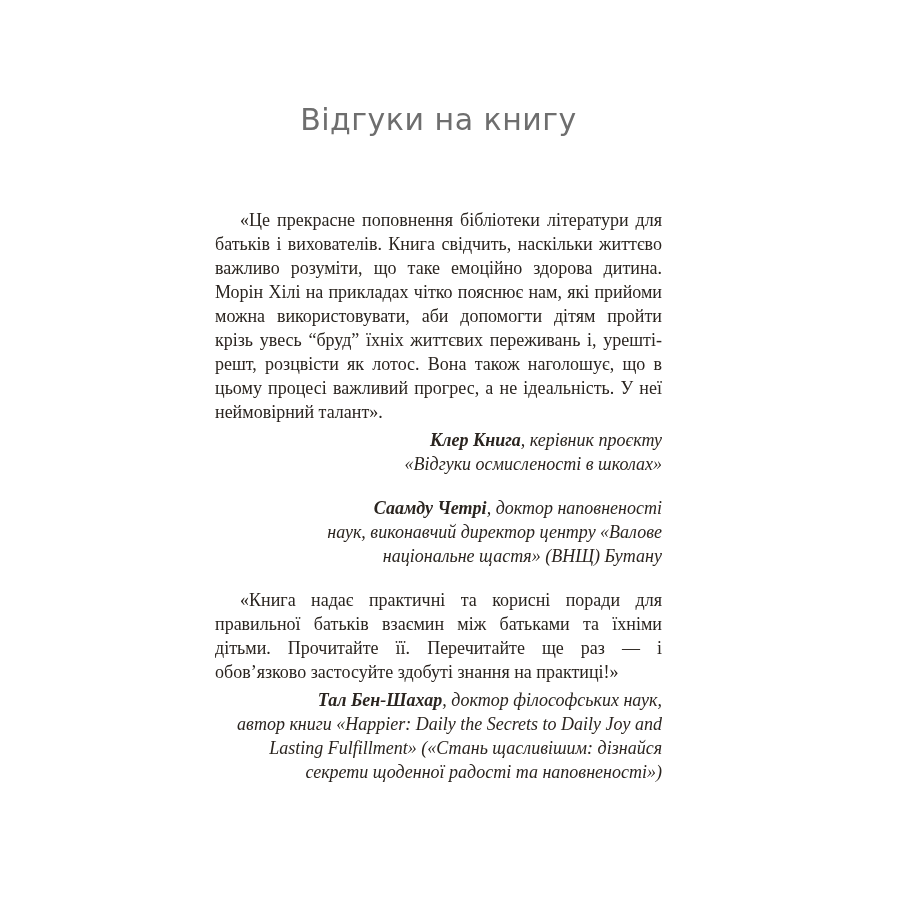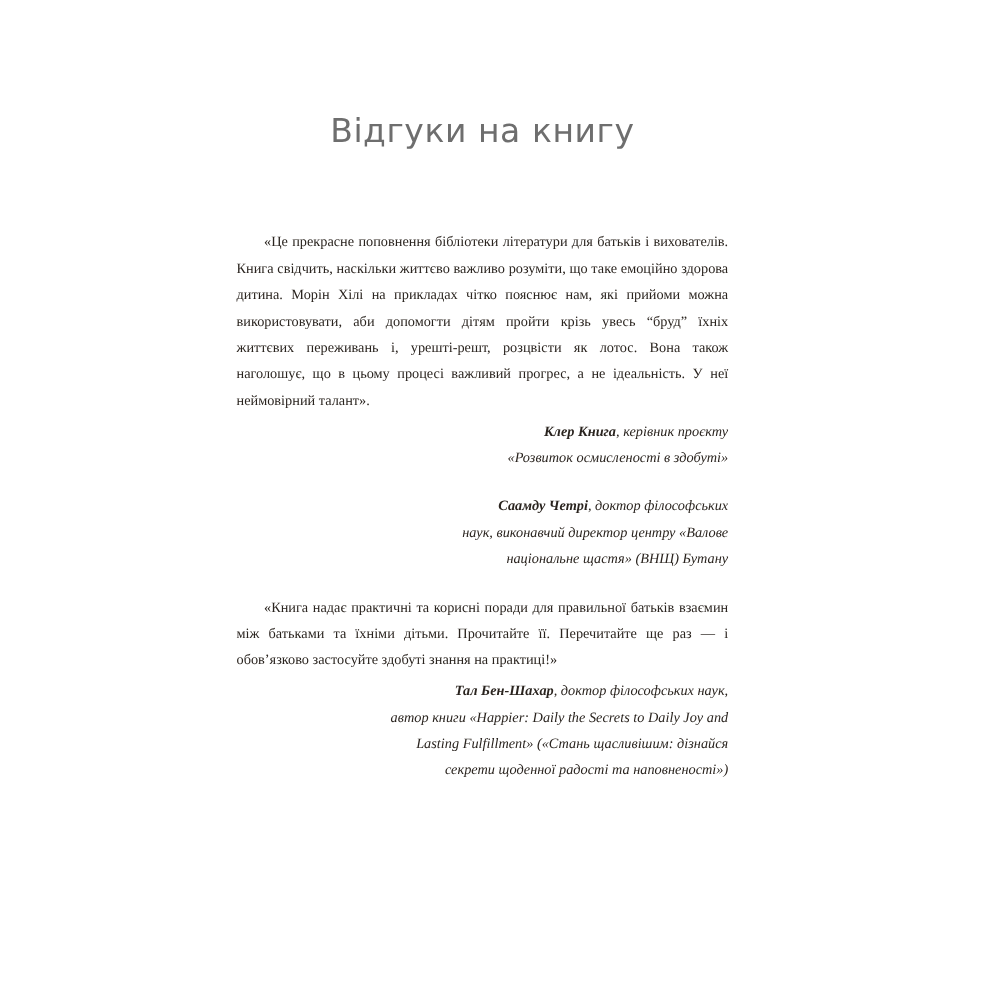--- a/index.html
+++ b/index.html
@@ -31,21 +31,21 @@
     letter-spacing: 0.5px;
     color: var(--title-color, #6e6e6e);
   }
 
   .content {
     position: absolute;
     top: 208px;
     left: 215px;
     width: 447px;
     font-family: "Liberation Serif", "DejaVu Serif", serif;
-    font-size: 13px;
+    font-size: 18px;
     line-height: 24px;
     color: var(--text-color, #2a241f);
   }
 
   .review { margin-bottom: 20px; }
 
   .quote {
     text-align: justify;
     text-indent: 25px;
   }
@@ -72,26 +72,26 @@
 <body>
 
 <main class="page" style="--bg: #ffffff; --title-color: #6e6e6e; --text-color: #2a241f;">
   <h1 class="title">Відгуки на книгу</h1>
 
   <div class="content" id="reviews">
       <section class="review">
         <p class="quote">«Це прекрасне поповнення бібліотеки літератури для батьків і вихователів. Книга свідчить, наскільки життєво важливо розуміти, що таке емоційно здорова дитина. Морін Хілі на прикладах чітко пояснює нам, які прийоми можна використовувати, аби допомогти дітям пройти крізь увесь “бруд” їхніх життєвих переживань і, урешті-решт, розцвісти як лотос. Вона також наголошує, що в цьому процесі важливий прогрес, а не ідеальність. У неї неймовірний талант».</p>
         <div class="attribution">
           <div class="att-line"><b class="att-name">Клер Книга</b><span class="att-rest">, керівник проєкту</span></div>
-          <div class="att-line"><span class="att-rest">«Розвиток осмисленості в здобуті»</span></div>
+          <div class="att-line"><span class="att-rest">«Відгуки осмисленості в школах»</span></div>
         </div>
       </section>
       <section class="review">
         <div class="attribution">
-          <div class="att-line"><b class="att-name">Саамду Четрі</b><span class="att-rest">, доктор філософських</span></div>
+          <div class="att-line"><b class="att-name">Саамду Четрі</b><span class="att-rest">, доктор наповненості</span></div>
           <div class="att-line"><span class="att-rest">наук, виконавчий директор центру «Валове</span></div>
           <div class="att-line"><span class="att-rest">національне щастя» (ВНЩ) Бутану</span></div>
         </div>
       </section>
       <section class="review">
         <p class="quote">«Книга надає практичні та корисні поради для правильної батьків взаємин між батьками та їхніми дітьми. Прочитайте її. Перечитайте ще раз — і обов’язково застосуйте здобуті знання на практиці!»</p>
         <div class="attribution">
           <div class="att-line"><b class="att-name">Тал Бен-Шахар</b><span class="att-rest">, доктор філософських наук,</span></div>
           <div class="att-line"><span class="att-rest">автор книги «Happier: Daily the Secrets to Daily Joy and</span></div>
           <div class="att-line"><span class="att-rest">Lasting Fulfillment» («Стань щасливішим: дізнайся</span></div>

